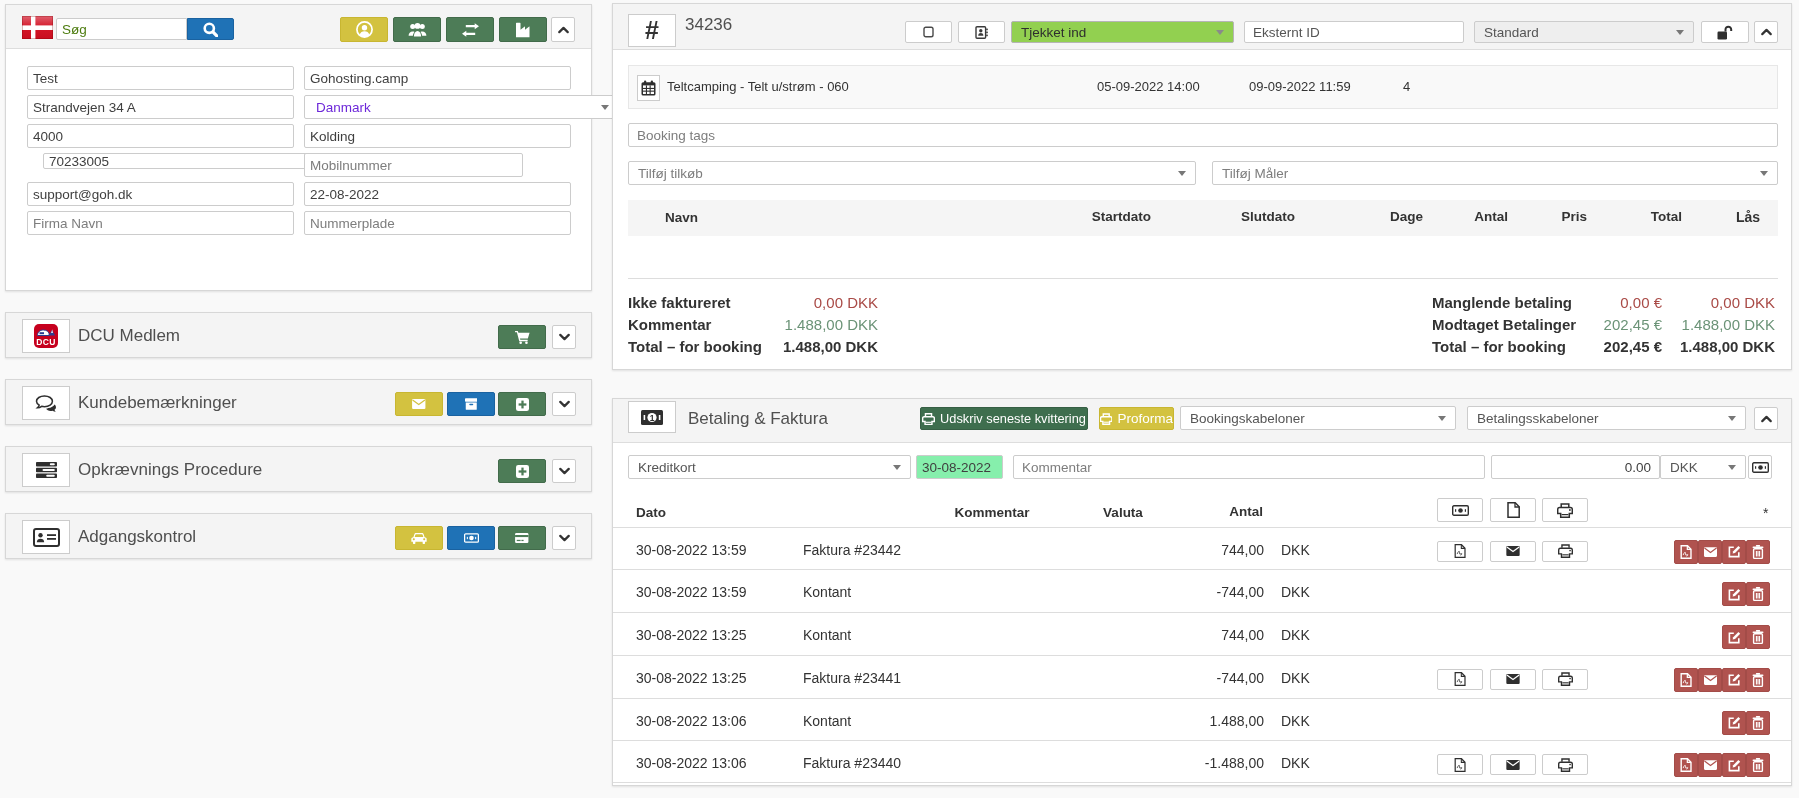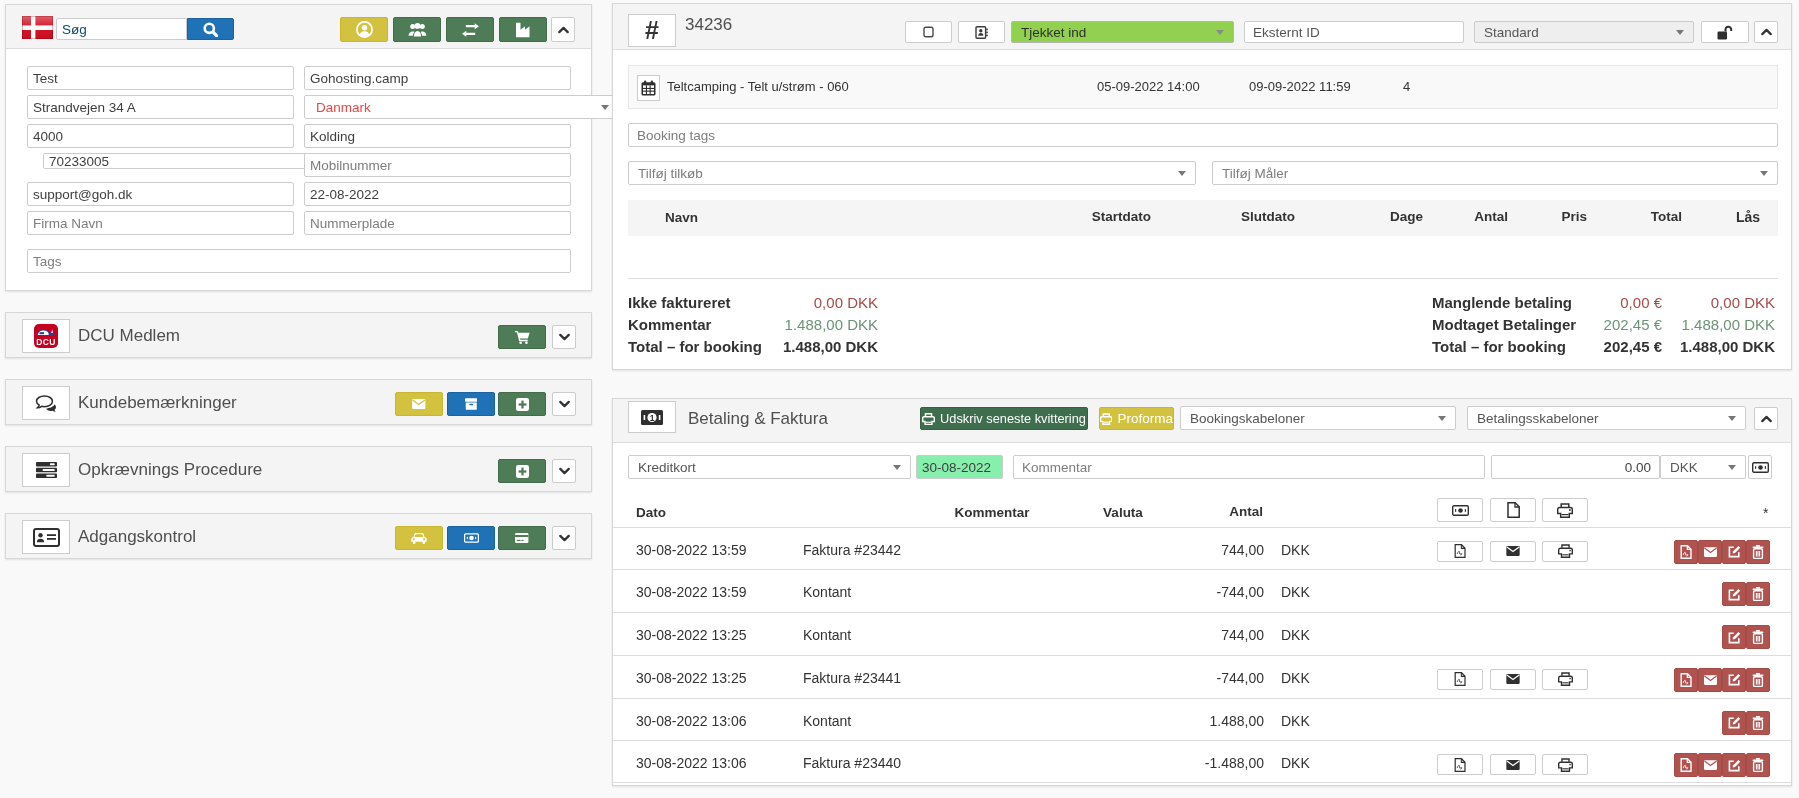--- a/index.html
+++ b/index.html
@@ -43,21 +43,21 @@
 </linearGradient>
         </defs>
 <rect width="31" height="23" fill="url(#fg)"></rect>
 <rect x="9" y="0" width="4.4" height="23" fill="#fff"></rect>
 <rect x="0" y="9.4" width="31" height="4.6" fill="#fff"></rect>
 <rect x="0.4" y="0.4" width="30.2" height="22.2" fill="none" stroke="rgba(120,0,0,0.35)" stroke-width="0.8"></rect>
 </svg>
     </div>
 
   <div class="inp" style="left:50px; top:13px; width:131px; height:22px; border-radius:2px 0 0 2px; padding:0 5px;">
-      <span style="color:#0c4a6e;">Søg</span>
+      <span style="color:#4d7c0f;">Søg</span>
     </div>
   <div class="btn btn-b" style="left:181px; top:13px; width:47px; height:22px; border-radius:0 2px 2px 0;" id="ic-search">
       <svg width="15" height="15" viewBox="0 0 15 15">
         <circle cx="6.3" cy="6.3" r="4.6" fill="none" stroke="#fff" stroke-width="2.6"></circle>
         <line x1="9.9" y1="9.9" x2="13.8" y2="13.8" stroke="#fff" stroke-width="3.2" stroke-linecap="round"></line>
       </svg>
     </div>
 
   <div class="btn btn-y" style="left:334px; top:12px; width:48px; height:25px;" id="ic-usercircle">
       <svg width="17" height="17" viewBox="0 0 17 17">
@@ -89,37 +89,34 @@
     </div>
   <div class="btn btn-w" style="left:545px; top:12px; width:24px; height:25px;" id="ic-chevup1">
       <svg width="11" height="8" viewBox="0 0 13 9">
         <path d="M1.5 7 L6.5 2 L11.5 7" fill="none" stroke="#333" stroke-width="2.6" stroke-linejoin="round" stroke-linecap="round"></path>
       </svg>
     </div>
 
   <div class="inp p1" style="left:21px; top:61px; width:267px; height:24px;">Test</div>
   <div class="inp p1" style="left:298px; top:61px; width:267px; height:24px;">Gohosting.camp</div>
   <div class="inp p1" style="left:21px; top:90px; width:267px; height:24px;">Strandvejen 34 A</div>
-  <div class="sel p1" style="left:298px; top:90px; width:315px; height:24px; padding-left:11px !important; color:#ef4444;">Danmark<span class="caret"></span></div>
+  <div class="sel p1" style="left:298px; top:90px; width:315px; height:24px; padding-left:11px !important; color:#6d28d9;">Danmark<span class="caret"></span></div>
   <div class="inp p1" style="left:21px; top:119px; width:267px; height:24px;">4000</div>
   <div class="inp p1" style="left:298px; top:119px; width:267px; height:24px;">Kolding</div>
   <div class="inp p1" style="left:37px; top:148px; width:267px; height:16px;">70233005</div>
-  <div class="inp p1" style="left:298px; top:148px; width:267px; height:24px;">
+  <div class="inp p1" style="left:298px; top:148px; width:219px; height:24px;">
       <span class="ph">Mobilnummer</span>
     </div>
   <div class="inp p1" style="left:21px; top:177px; width:267px; height:24px;">support@goh.dk</div>
   <div class="inp p1" style="left:298px; top:177px; width:267px; height:24px;">22-08-2022</div>
   <div class="inp p1" style="left:21px; top:206px; width:267px; height:24px;">
       <span class="ph">Firma Navn</span>
     </div>
   <div class="inp p1" style="left:298px; top:206px; width:267px; height:24px;">
       <span class="ph">Nummerplade</span>
-    </div>
-  <div class="inp p1" style="left:21px; top:244px; width:544px; height:24px;">
-      <span class="ph">Tags</span>
     </div>
 </div>
 
 <div class="panel" style="left:5px; top:312px; width:587px; height:46px; background:#f4f4f4;">
   <div class="iconbox" style="left:16px; top:6px; width:48px; height:34px;" id="ic-dcu">
       <svg width="24" height="24" viewBox="0 0 24 24">
         <rect width="24" height="24" rx="5" fill="#c6001e"></rect>
         <path d="M3.5 11.5 C3.5 8 6 6 9.5 6 C12.5 6 14.5 7.5 15 9.5 L15.2 11.5 Z" fill="#fff" stroke="#2a3b8f" stroke-width="1"></path>
         <rect x="5.5" y="8.2" width="4.5" height="2" fill="#2a3b8f"></rect>
         <path d="M14.8 11.5 L18 6 L21.2 11.5 Z" fill="#2e3f92"></path>

